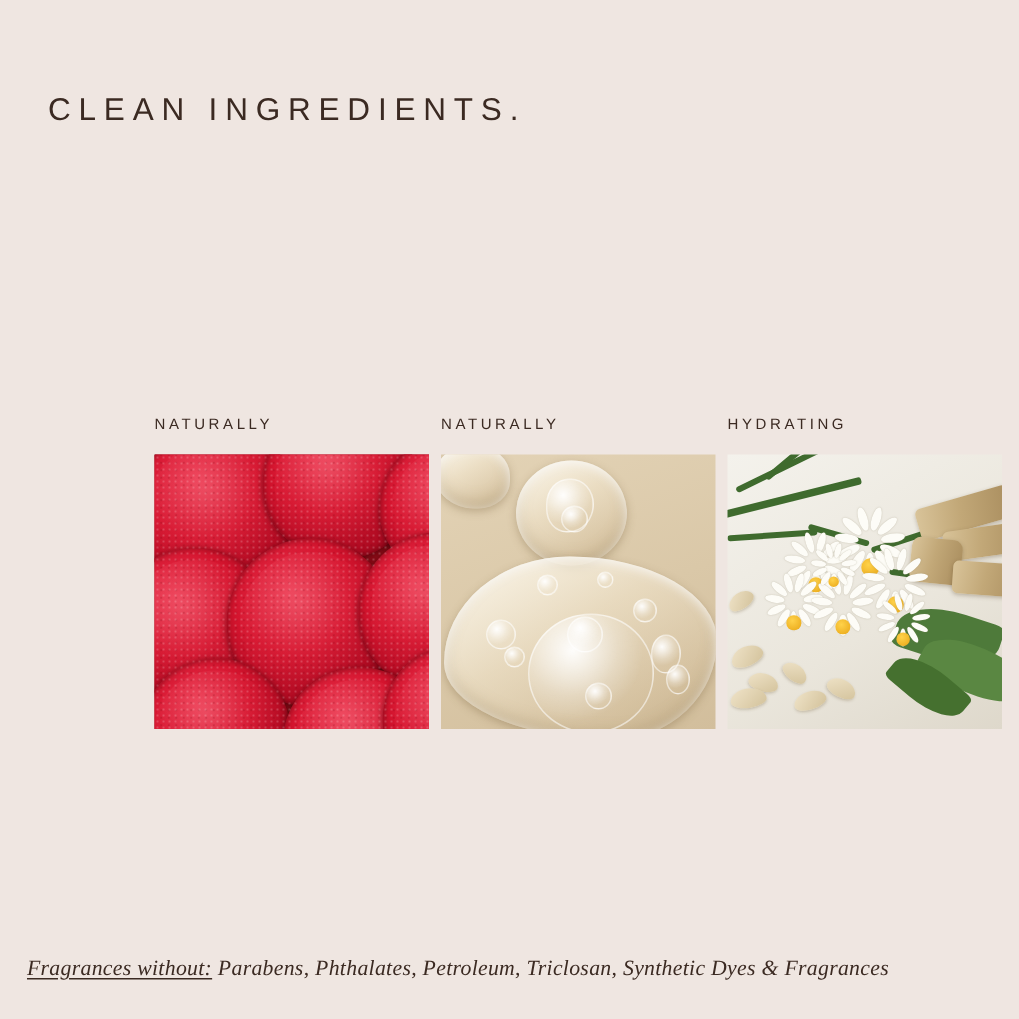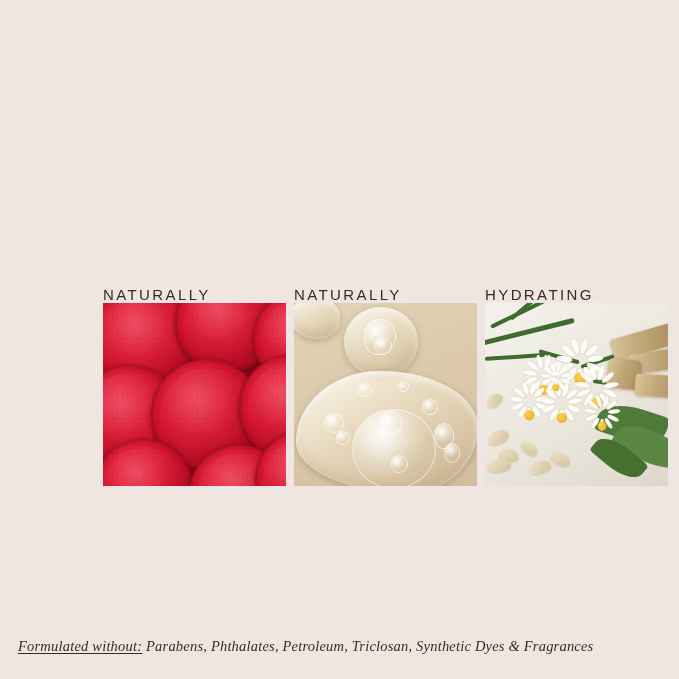--- a/index.html
+++ b/index.html
@@ -25,21 +25,21 @@
   }
 
   
   .ing-row{
     position:absolute;left:103px;top:262px;
     width:576px;display:flex;gap:8px;
   }
   .ing-col{width:183px;display:flex;flex-direction:column;}
   .ing-label{
     font-family:"Liberation Sans",sans-serif;
-    font-size:15px;font-weight:400;letter-spacing:2.4px;
+    font-size:10px;font-weight:400;letter-spacing:2.4px;
     color:#3B2A22;line-height:1.45;height:41px;
     white-space:pre-line;
   }
   .ing-label b{font-weight:700;letter-spacing:2.4px;}
   .ing-img{
     width:183px;height:183px;position:relative;overflow:hidden;
     background:#DCCBAE;
   }
 
   
@@ -122,20 +122,21 @@
     letter-spacing:.2px;white-space:nowrap;
   }
   .footer .lead{text-decoration:underline;text-underline-offset:2px;}
 </style>
 </head>
 <body>
 
 <div class="canvas">
 
   <div class="headline-block">
+    <div class="kicker">CLEAN INGREDIENTS.</div>
   </div>
 
   <div class="ing-row">
 
     <div class="ing-col">
       <div class="ing-label">
         <span>NATURALLY</span><br>
         <span>DERIVED </span><b>DHA</b>
       </div>
       <div class="ing-img beet">
@@ -336,16 +337,16 @@
             <div class="pet" style="width: 3.74px; height: 10.12px; margin-left: -1.87px; margin-top: -10.12px; transform: rotate(294.545deg) translateY(4.2504px);"></div>
             <div class="pet" style="width: 3.74px; height: 10.12px; margin-left: -1.87px; margin-top: -10.12px; transform: rotate(327.273deg) translateY(4.2504px);"></div>
             <div class="cen" style="width: 7.48px; height: 7.48px;"></div>
           </div>
       </div>
     </div>
 
   </div>
 
   <div class="footer">
-    <span class="lead">Formulated without:</span><span> Parabens, Phthalates, Petroleum, Triclosan, Synthetic Dyes &amp; Fragrances</span>
+    <span class="lead">Fragrances without:</span><span> Parabens, Phthalates, Petroleum, Triclosan, Synthetic Dyes &amp; Fragrances</span>
   </div>
 
 </div>
 
 </body></html>

